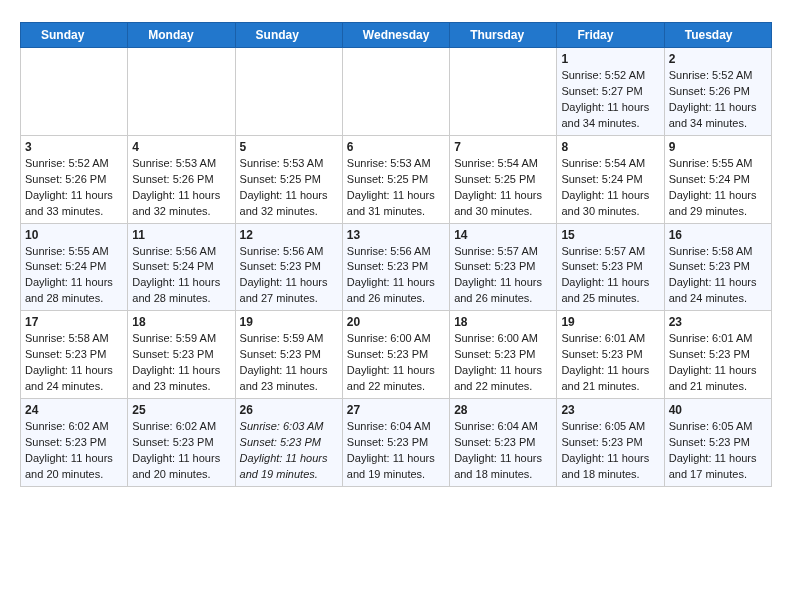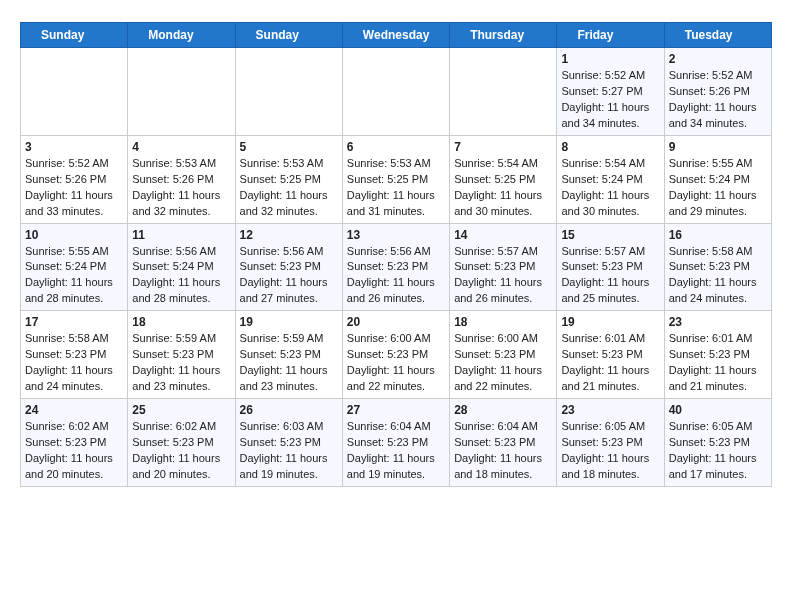--- a/index.html
+++ b/index.html
@@ -305,21 +305,21 @@
           </td>
           <td>
             <span class="day-num">25</span>
             <div class="day-info" style="white-space: pre-line;">Sunrise: 6:02 AM
 Sunset: 5:23 PM
 Daylight: 11 hours
 and 20 minutes.</div>
           </td>
           <td>
             <span class="day-num">26</span>
-            <div class="day-info" style="white-space: pre-line;">Sunrise: 6:03 AM
+            <div class="day-info" style="white-space: pre-line; font-style: italic;">Sunrise: 6:03 AM
 Sunset: 5:23 PM
 Daylight: 11 hours
 and 19 minutes.</div>
           </td>
           <td>
             <span class="day-num">27</span>
             <div class="day-info" style="white-space: pre-line;">Sunrise: 6:04 AM
 Sunset: 5:23 PM
 Daylight: 11 hours
 and 19 minutes.</div>

